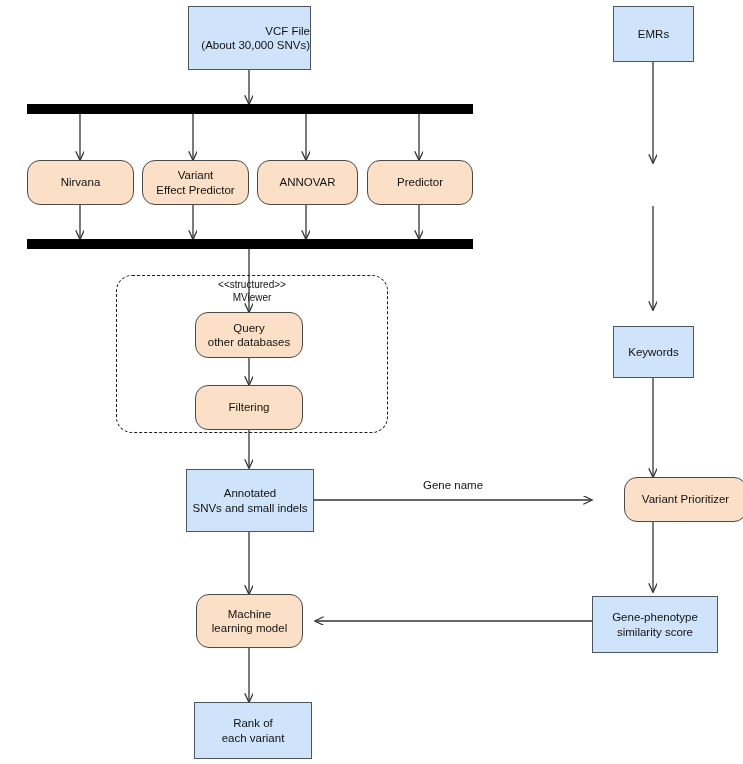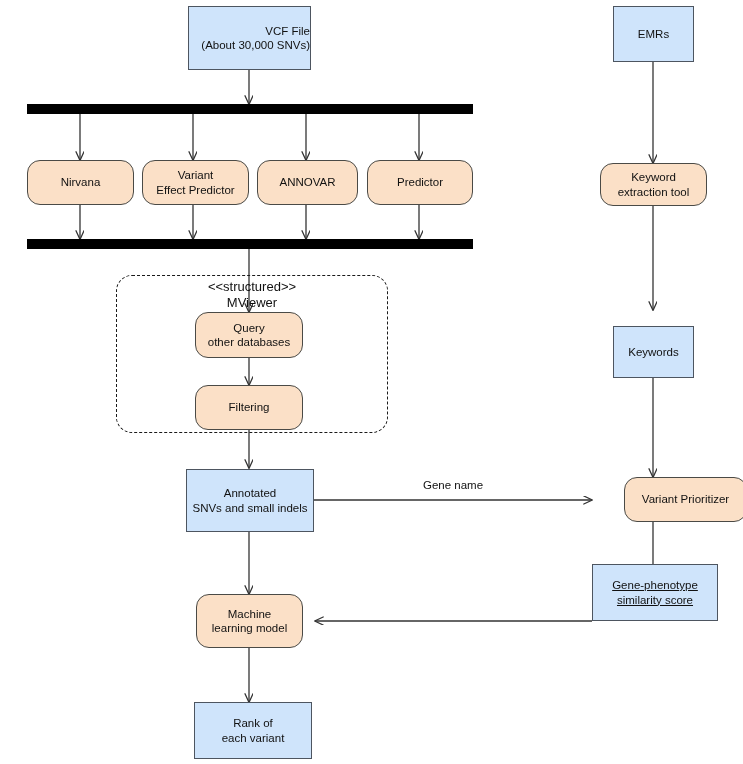--- a/index.html
+++ b/index.html
@@ -12,21 +12,21 @@
         font-size:11.5px;}
   .node .lbl{display:block;width:100%;white-space:pre-line;}
 
   .rect{background:#cfe4fb;border:1.4px solid #4d5560;}
   .round{background:#fbe0c7;border:1.4px solid #4a4a46;border-radius:13px;}
 
   .barnode{position:absolute;background:#000000;}
 
   .group{position:absolute;box-sizing:border-box;border:1.6px dashed #1a1a1a;
          border-radius:16px;background:transparent;}
-  .grouptitle{position:absolute;text-align:center;color:#111;font-size:13px;
+  .grouptitle{position:absolute;text-align:center;color:#111;font-size:10px;
               line-height:1.25;white-space:pre-line;}
 
   .edgelabel{position:absolute;color:#111;font-size:11.5px;background:#fff;
              padding:0 3px;white-space:nowrap;}
 </style>
 </head>
 <body>
 
 <div id="stage">
 
@@ -127,31 +127,27 @@
 
   <div class="node rect" style="left:194px;top:702px;width:118px;height:57px;">
     <span class="lbl">Rank of
 each variant</span>
   </div>
 
   <div class="node rect" style="left:613px;top:6px;width:81px;height:56px;">
     <span class="lbl">EMRs</span>
   </div>
 
-  <div class="node round" style="left:600px;top:163px;width:107px;height:43px;">
-    <span class="lbl">Keyword
-extraction tool</span>
-  </div>
 
   <div class="node rect" style="left:613px;top:310px;width:81px;height:52px;margin-top:16px;">
     <span class="lbl">Keywords</span>
   </div>
 
   <div class="node round" style="left:624px;top:477px;width:123px;height:45px;">
     <span class="lbl">Variant Prioritizer</span>
   </div>
 
-  <div class="node rect" style="left:592px;top:564px;width:126px;height:57px;text-decoration:underline;">
+  <div class="node rect" style="left:592px;top:596px;width:126px;height:57px;">
     <span class="lbl">Gene-phenotype
 similarity score</span>
   </div>
 
 </div>
 
 </body></html>

